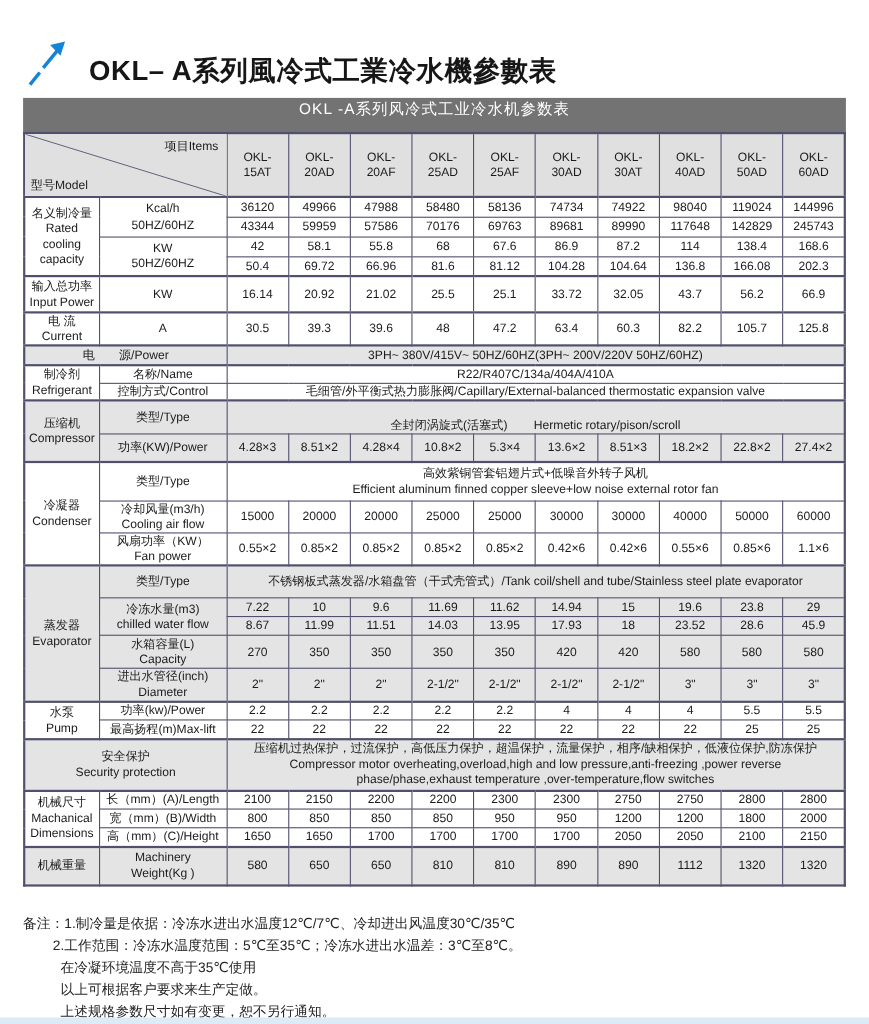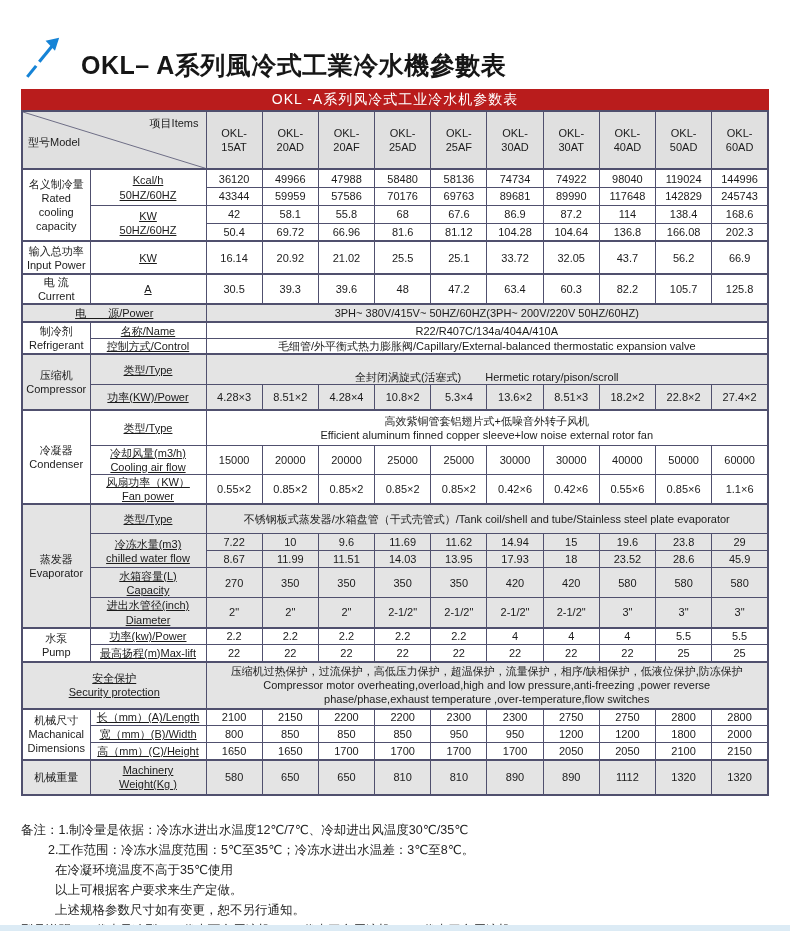--- a/index.html
+++ b/index.html
@@ -10,49 +10,49 @@
     color:#1a1a1a;
   }
   .page{padding:0 21px;position:relative;}
   
   .doc-header{display:flex;align-items:flex-end;gap:14px;padding-top:30px;}
   .arrow-ico{width:46px;height:46px;flex:0 0 auto;margin-top:4px;}
   .titles h1{margin:0;font-size:25px;font-weight:700;color:#161616;letter-spacing:.5px;line-height:1.15;}
   .titles h2{margin:3px 0 0;font-size:16.5px;font-weight:400;color:#1c1c1c;letter-spacing:.2px;}
   
   .caption-bar{
-    margin-top:9px;height:21px;line-height:21px;background:#b91c1c;color:#ffffff;
+    margin-top:9px;height:31px;line-height:21px;background:#737373;color:#ffffff;
     text-align:center;font-size:14px;letter-spacing:1px;
   }
   
   table{
     width:748px;border-collapse:collapse;table-layout:fixed;
     font-size:10.5px;color:#1b1b1b;
   }
   th,td{
     border:1px solid #50506e;text-align:center;vertical-align:middle;
     padding:0 1px;white-space:pre-line;line-height:1.28;font-weight:400;
   }
   table{border:2px solid #50506e;}
   tr.sec > th, tr.sec > td{border-top-width:2px;}
   tr.shade > td, tr.shade > th{background:#e4e4e4;}
   tr.r-models > th{background:#e0e0e0;font-size:11px;}
   td.v, th.v{font-size:11px;}
   td.grp{font-size:11px;}
-  td.item{font-size:11px;text-decoration:underline;}
+  td.item{font-size:11px;}
   td.full{font-size:11px;}
   .dual span + span{margin-left:24px;}
   
   .h16{height:16px}.h17{height:17px}.h18{height:18px}.h26{height:26px}
   .h30{height:30px}.h31{height:20px}.h33{height:33px}.h35{height:35px}
   .h36{height:36px}.h47{height:47px}
   
   th.corner{position:relative;padding:0;font-weight:400;}
   th.corner svg{position:absolute;left:0;top:0;width:100%;height:100%;}
-  .corner-model{position:absolute;left:5px;bottom:19px;font-size:11px;}
+  .corner-model{position:absolute;left:5px;bottom:2px;font-size:11px;}
   .corner-items{position:absolute;right:7px;top:4px;font-size:11px;}
   
   .notes{margin-top:24px;font-size:12.5px;line-height:1.6;color:#242424;}
   .notes div{white-space:pre-line;}
   .ind1{padding-left:27px;}
   .ind2{padding-left:34px;}
   
   .bottom-strip{position:absolute;left:0;bottom:0;width:790px;height:6px;background:#dcebf5;}
 </style>
 </head>

